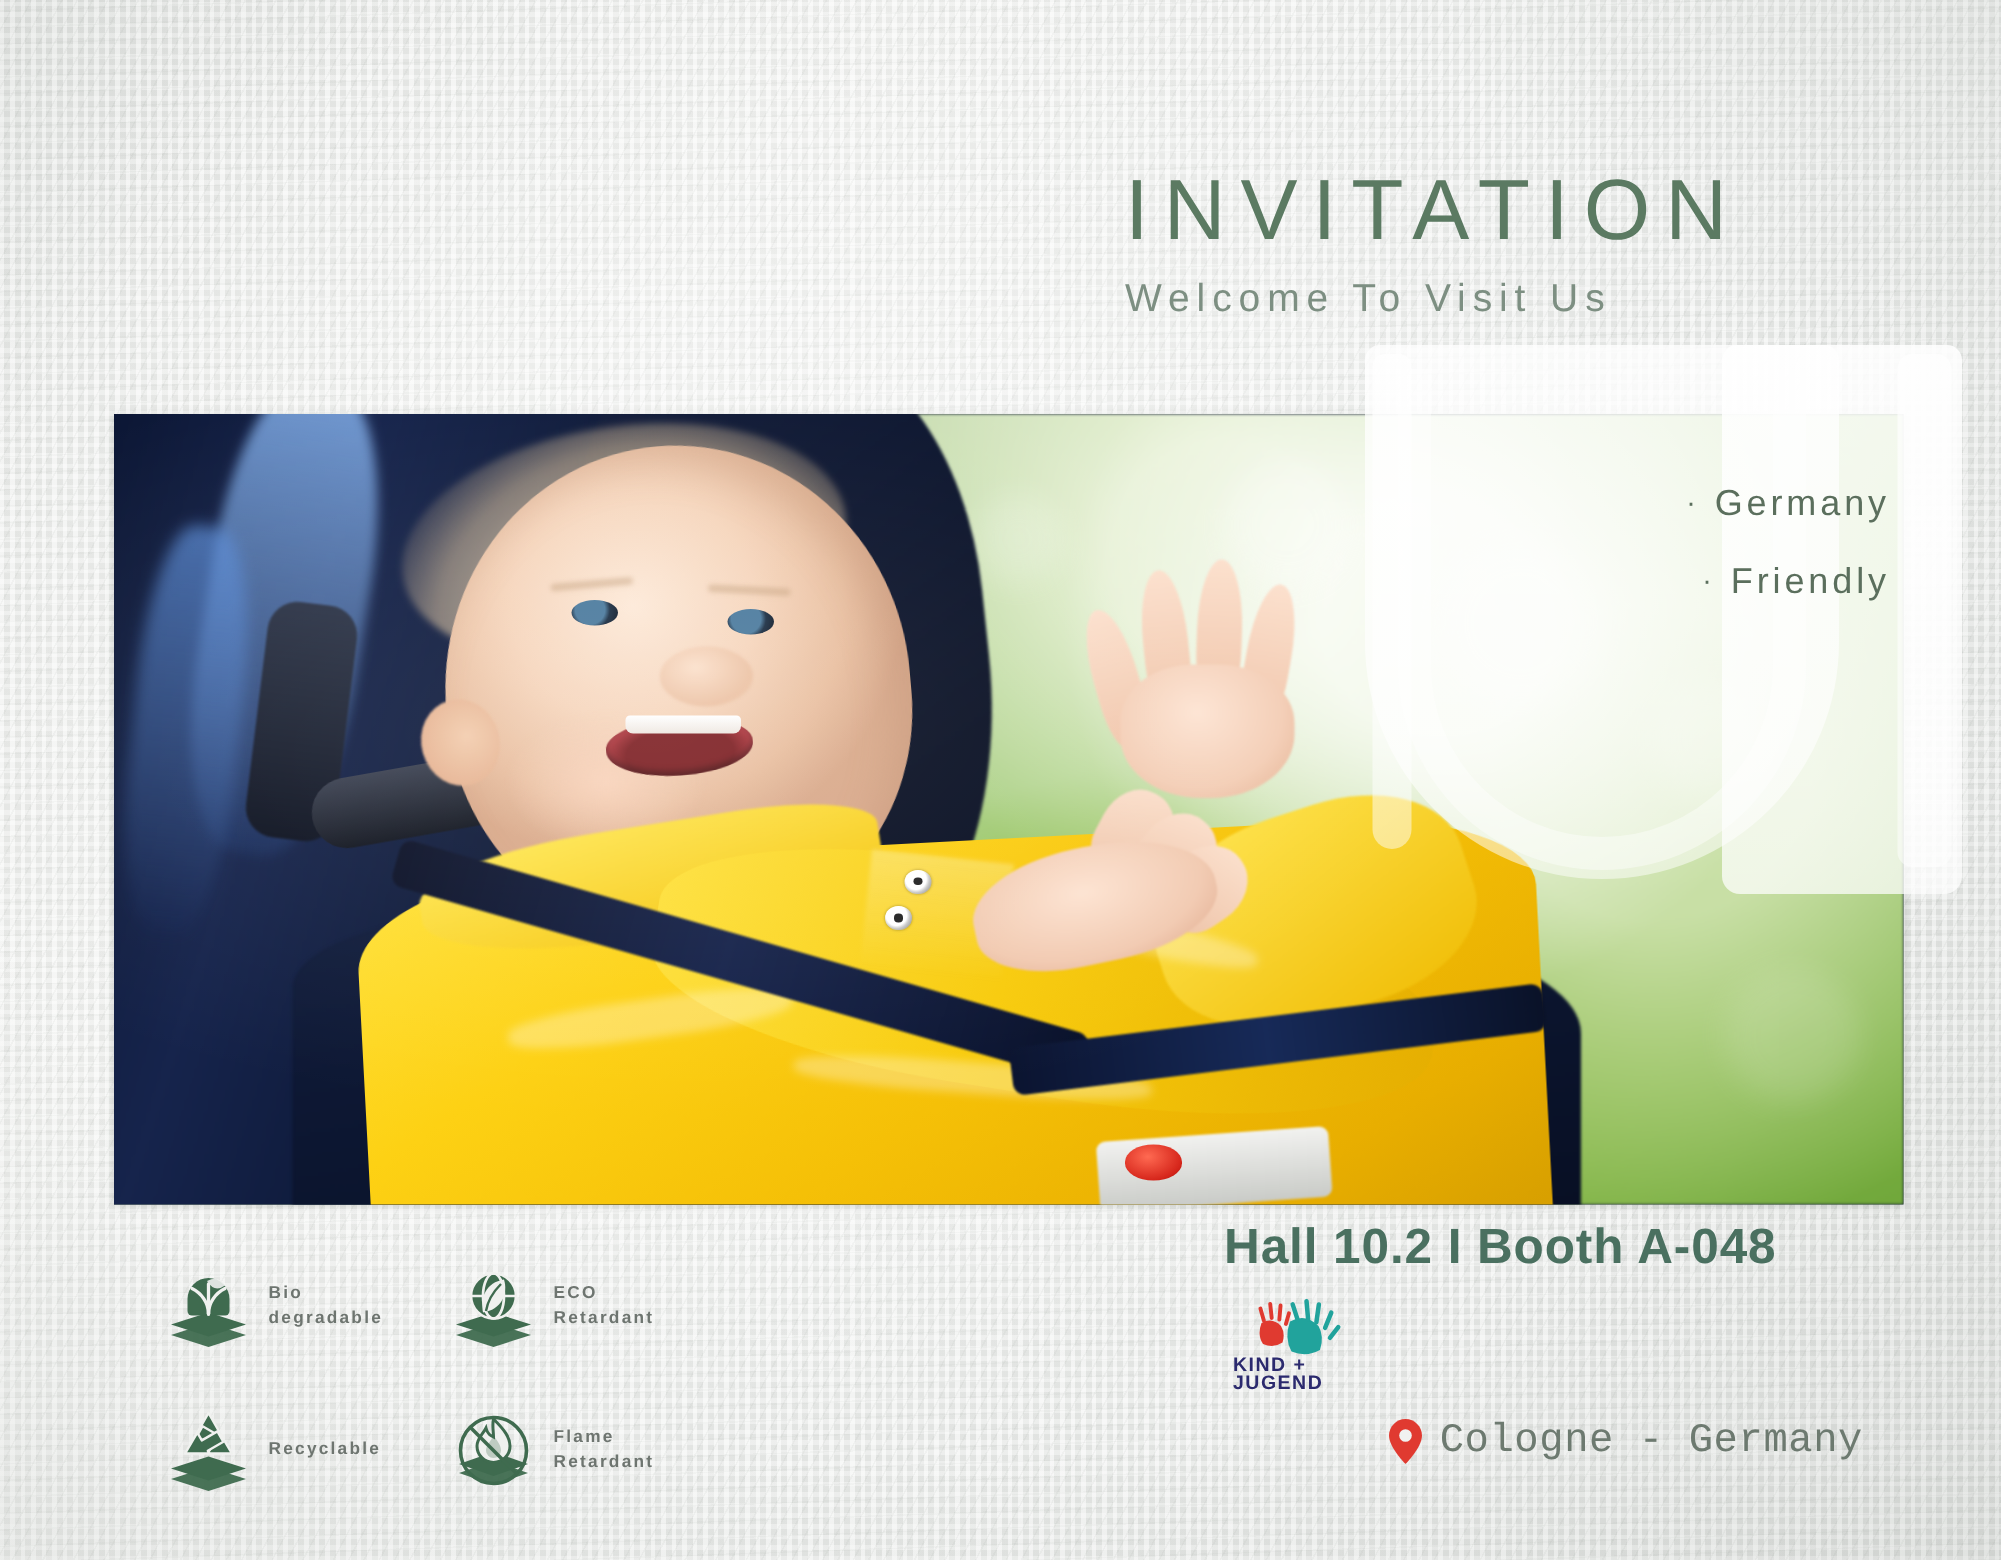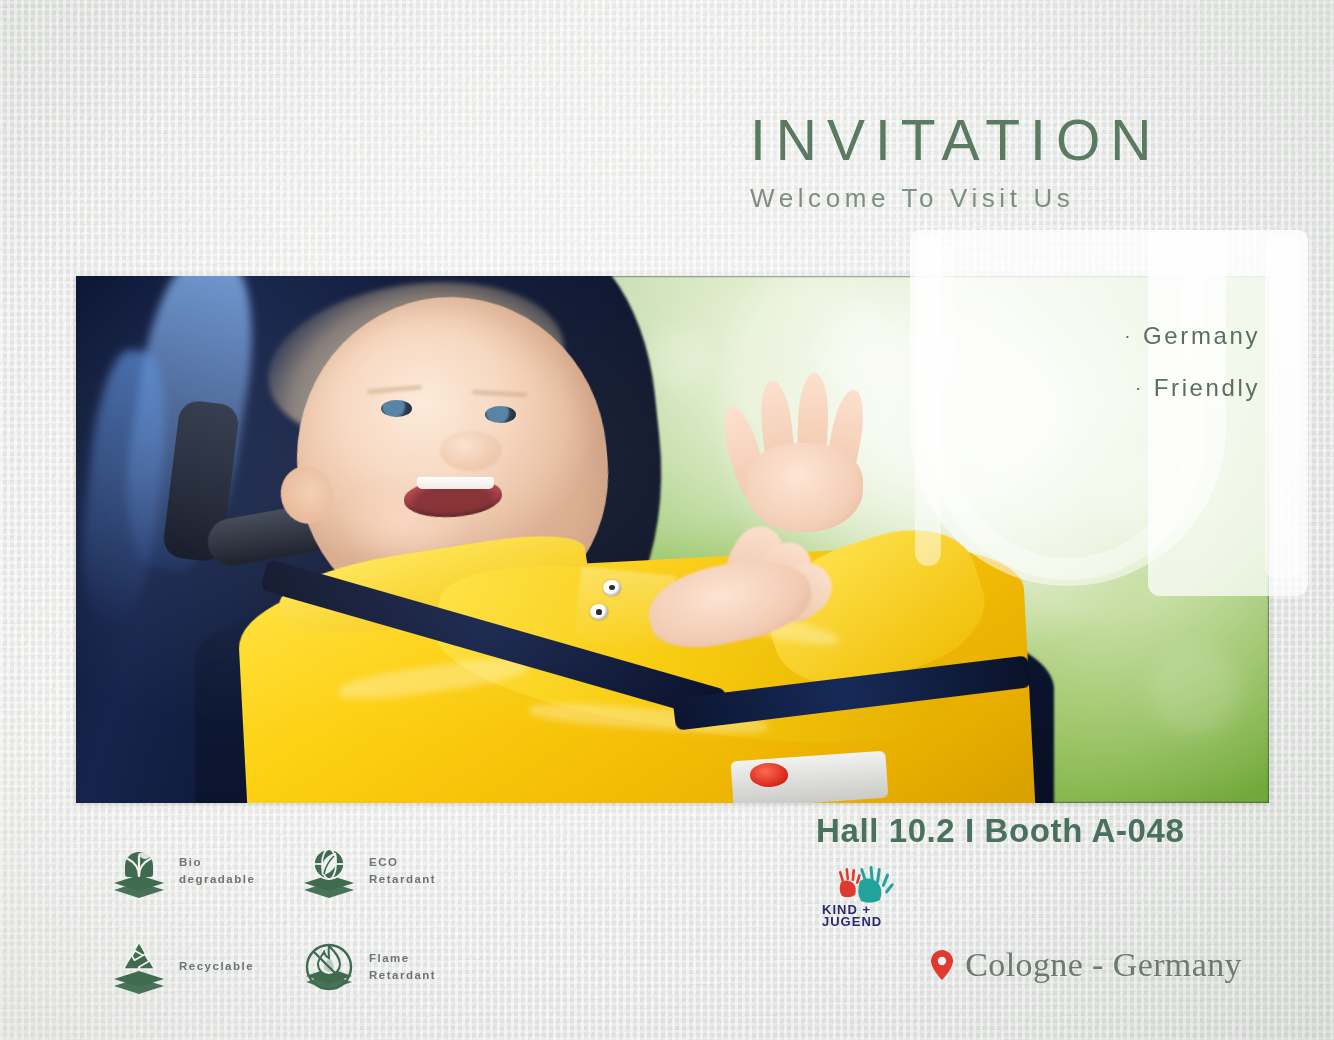--- a/index.html
+++ b/index.html
@@ -319,21 +319,21 @@
   }
   .ev-row2{ display:flex; align-items:center; margin-top:16px; }
   .ev-date{
     font-size:33px; font-weight:700; letter-spacing:.4px; color:#4a7060;
     font-family:"Liberation Sans", sans-serif; flex:1;
   }
   .kj{ width:92px; height:62px; position:relative; }
   .ev-row3{ display:flex; align-items:center; justify-content:flex-end; margin-top:18px; padding-right:4px; }
   .pin{ width:22px; height:30px; margin-right:12px; }
   .ev-city{
-    font-size:34px; color:#6d7a70; font-family:Liberation Serif, serif;
+    font-size:27px; color:#6d7a70; font-family:Liberation Mono, monospace;
     letter-spacing:.4px;
   }
 </style>
 </head>
 <body>
 
 <div class="page">
   <div class="weave"></div>
   <div class="weave2"></div>
   <div class="vig"></div>

